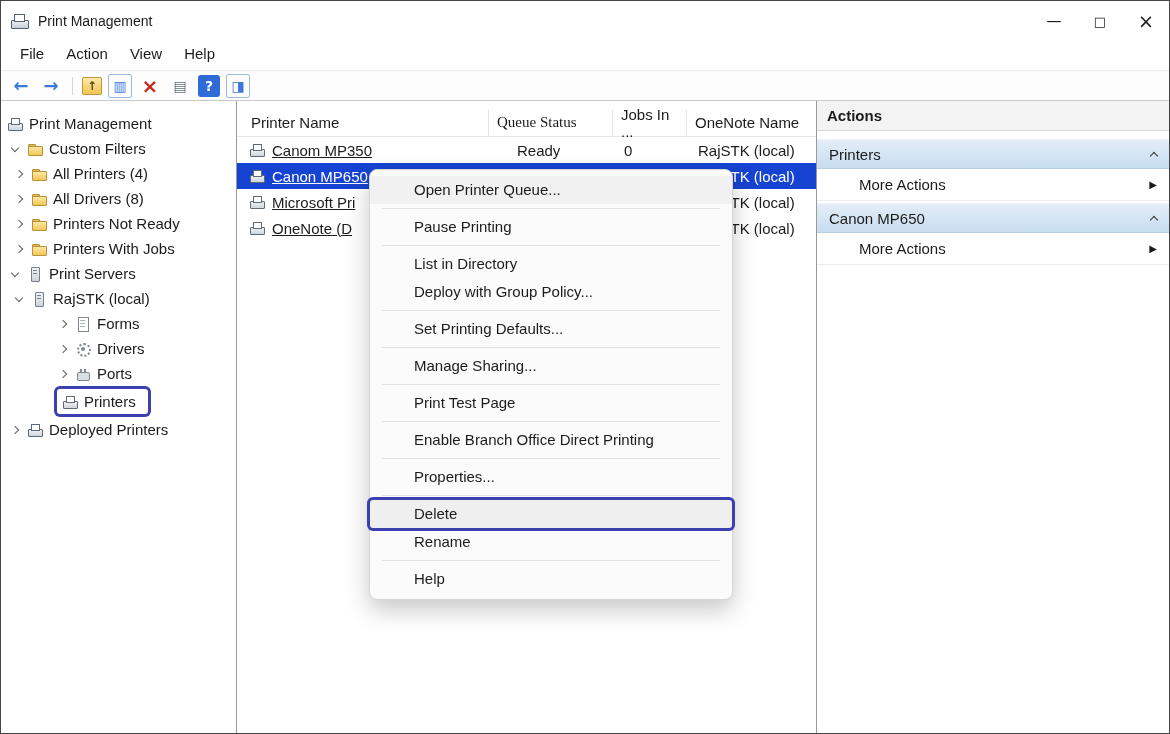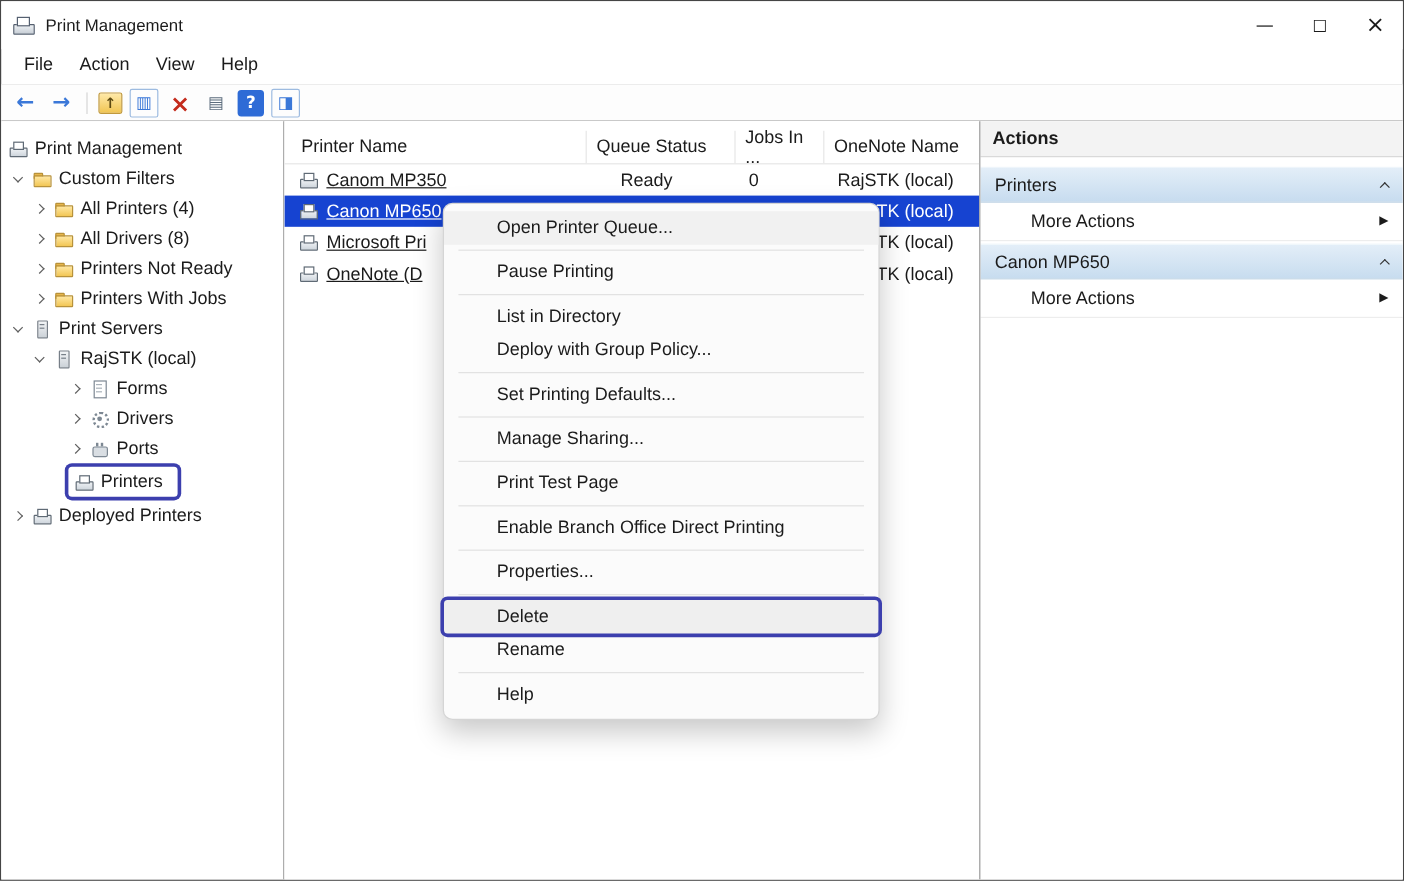--- a/index.html
+++ b/index.html
@@ -44,21 +44,21 @@
   .tb-pane { border:1px solid #9dbbe0; border-radius:2px; }
   .tb-pane .g { color:#3b78d8; font-size:14px; }
   .tsep { width:1px; height:18px; background:#d6d6d6; margin:0 3px; }
 
   
   .main { display:flex; height:calc(100% - 100px); background:#fff; }
 
   
   .tree { width:236px; flex:none; border-right:1px solid #9a9a9a; padding-top:10px; overflow:hidden; }
   .trow { height:25px; display:flex; align-items:center; gap:6px; white-space:nowrap; }
-  .lv0 { padding-left:6px; } .lv1 { padding-left:8px; } .lv2 { padding-left:26px;align-items:center; } .lv3 { padding-left:56px; }
+  .lv0 { padding-left:6px; } .lv1 { padding-left:8px; } .lv2 { padding-left:12px;align-items:center; } .lv3 { padding-left:56px; }
   .chevbox { width:12px; display:flex; justify-content:center; flex:none; }
   .chev { width:6px; height:6px; border-right:1.5px solid #5f5f5f; border-bottom:1.5px solid #5f5f5f; display:inline-block; }
   .chev.closed { transform:rotate(-45deg); }
   .chev.open { transform:rotate(45deg); margin-top:-2px; }
 
   .tico { width:16px; height:16px; position:relative; flex:none; display:inline-block; }
   .tico.printer::before { content:""; position:absolute; left:1px; top:7px; width:13px; height:6px;
     background:linear-gradient(#eef1f4,#cfd6dd); border:1px solid #5f6a75; border-radius:1px; }
   .tico.printer::after { content:""; position:absolute; left:4px; top:2px; width:7px; height:5px;
     background:#fff; border:1px solid #5f6a75; }
@@ -85,21 +85,21 @@
   .tlabel { white-space:nowrap; }
 
   .annbox { display:inline-flex; align-items:center; gap:6px; padding:4px 12px 4px 5px;
     border-radius:3px; box-shadow:0 0 0 3px #3c3fae; background:#fff; }
 
   
   .center { flex:1; border-right:1px solid #9a9a9a; padding-top:8px; position:relative; background:#fff; overflow:hidden; }
   .lheader { display:flex; height:28px; align-items:center; border-bottom:1px solid #e6e6e6; color:#1b1b1b; }
   .hc { height:100%; display:flex; align-items:center; border-right:1px solid #e6e6e6; }
   .hc.name { width:252px; padding-left:14px; }
-  .hc.status { width:124px; padding-left:8px; }
+  .hc.status { width:124px; padding-left:8px;font-family:Liberation Serif, serif; }
   .hc.jobs { width:74px; padding-left:8px; }
   .hc.server { flex:1; padding-left:8px; border-right:none; }
   .lrow { display:flex; height:26px; align-items:center; }
   .lrow .c { height:100%; display:flex; align-items:center; white-space:nowrap; overflow:hidden; }
   .c.name { width:252px; padding-left:12px; gap:7px;text-decoration:underline; }
   .c.status { width:124px; padding-left:28px; }
   .c.jobs { width:74px; padding-left:11px; }
   .c.server { flex:1; padding-left:11px; }
   .lrow.selected { background:#1643d1; color:#fff; }
 

